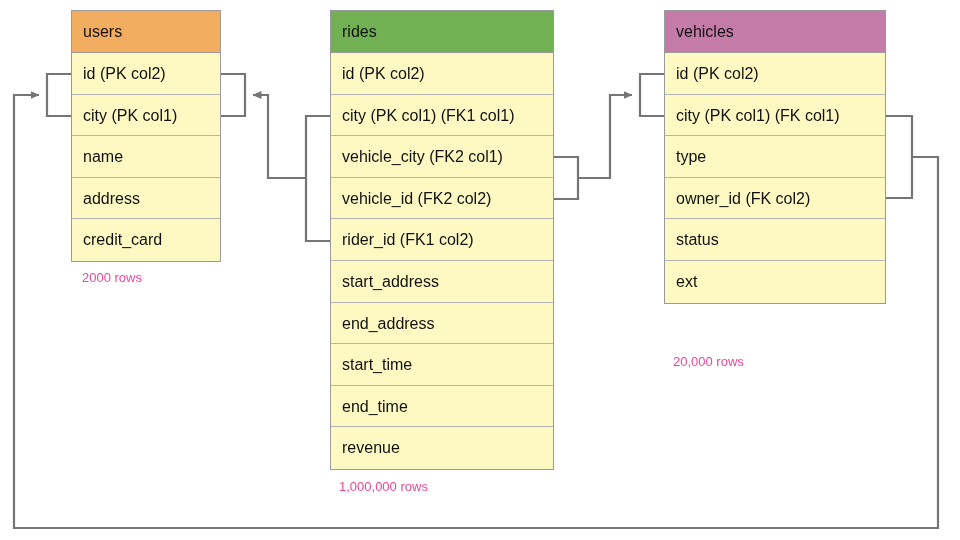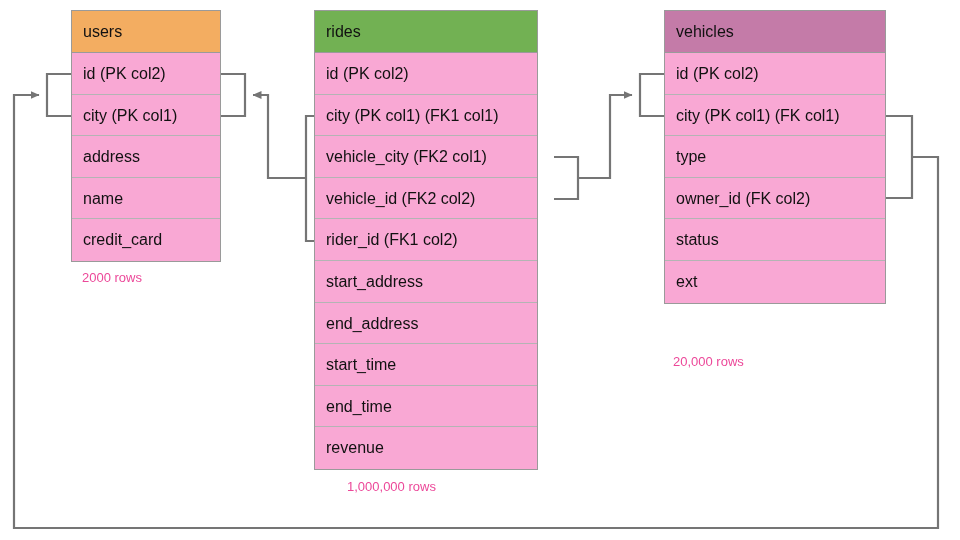--- a/index.html
+++ b/index.html
@@ -51,21 +51,21 @@
   .table-row {
     box-sizing: border-box;
     height: 41.6px;
     line-height: 41.6px;
     padding: 0 0 0 11px;
     font-size: 16px;
     color: #111111;
     border-bottom: 1px solid #b4b4b4;
     white-space: nowrap;
     overflow: hidden;
-    background: #f9a8d4;
+    background: #fef9c3;
   }
   .table-row.last {
     border-bottom: none;
   }
   .row-count {
     position: absolute;
     font-size: 13px;
     color: #ec4899;
     white-space: nowrap;
     z-index: 2;
@@ -98,40 +98,40 @@
 
       <path d="M886,116 L912,116 L912,198 L886,198"></path>
       <path marker-end="url(#arrowhead)" d="M912,157 L938,157 L938,528 L14,528 L14,95 L39,95"></path>
     </g>
   </svg>
 
   <div class="table" style="left:71px; top:10px; width:150px;">
     <div class="table-header" style="background:#F3AD61;">users</div>
     <div class="table-row">id (PK col2)</div>
     <div class="table-row">city (PK col1)</div>
+    <div class="table-row">name</div>
     <div class="table-row">address</div>
-    <div class="table-row">name</div>
     <div class="table-row last">credit_card</div>
   </div>
   <div class="row-count" style="left:82px; top:270px;">2000 rows</div>
 
-  <div class="table" style="left:314px; top:10px; width:224px;">
+  <div class="table" style="left:330px; top:10px; width:224px;">
     <div class="table-header" style="background:#72B153;">rides</div>
     <div class="table-row">id (PK col2)</div>
     <div class="table-row">city (PK col1) (FK1 col1)</div>
     <div class="table-row">vehicle_city (FK2 col1)</div>
     <div class="table-row">vehicle_id (FK2 col2)</div>
     <div class="table-row">rider_id (FK1 col2)</div>
     <div class="table-row">start_address</div>
     <div class="table-row">end_address</div>
     <div class="table-row">start_time</div>
     <div class="table-row">end_time</div>
     <div class="table-row last">revenue</div>
   </div>
-  <div class="row-count" style="left:339px; top:479px;margin-left:8px;">1,000,000 rows</div>
+  <div class="row-count" style="left:339px; top:479px;">1,000,000 rows</div>
 
   <div class="table" style="left:664px; top:10px; width:222px;">
     <div class="table-header" style="background:#C47BA8;">vehicles</div>
     <div class="table-row">id (PK col2)</div>
     <div class="table-row">city (PK col1) (FK col1)</div>
     <div class="table-row">type</div>
     <div class="table-row">owner_id (FK col2)</div>
     <div class="table-row">status</div>
     <div class="table-row last">ext</div>
   </div>

